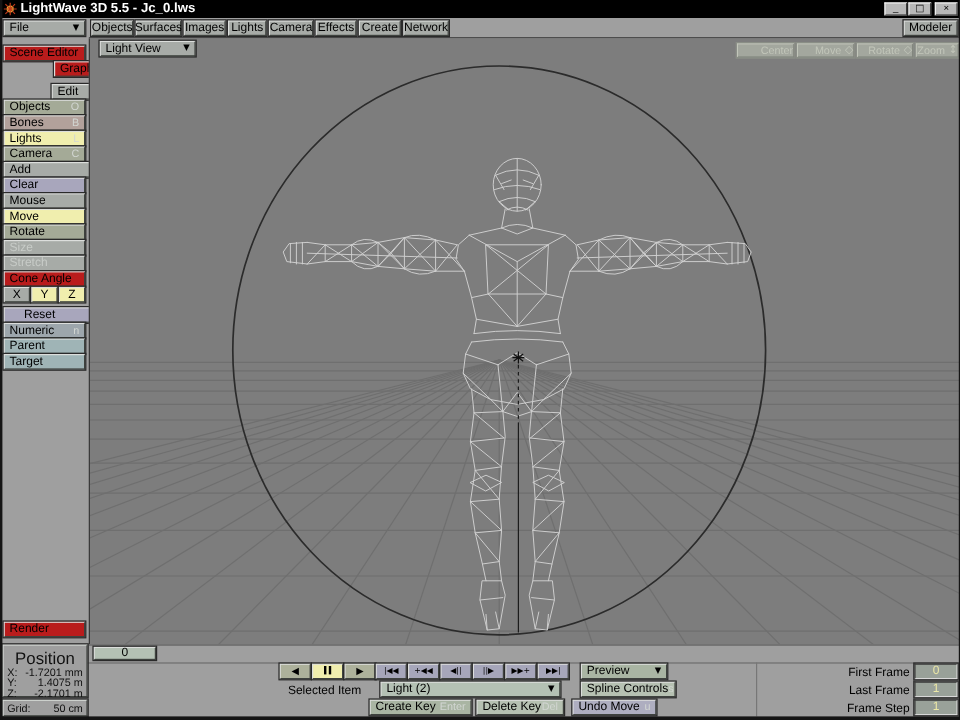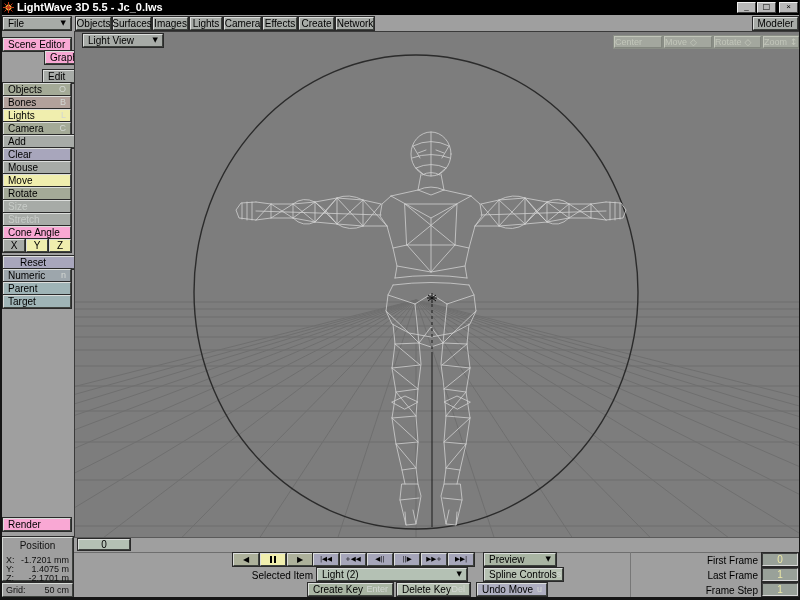--- a/index.html
+++ b/index.html
@@ -16,21 +16,21 @@
            text-align:center;color:#000;cursor:default;}
 
   
   .btn{position:absolute;height:13px;box-sizing:border-box;background:#a7aba7;
        border:1px solid;border-color:#dcdedc #3e423e #3e423e #dcdedc;outline:1px solid #2a2a2a;
        display:flex;align-items:center;padding:0 4px;font-size:10px;line-height:11px;color:#000;white-space:nowrap;}
   .btn .sc{margin-left:auto;color:#d2d6d2;font-size:9px;}
   .btn .dd{margin-left:auto;font-size:7px;font-family:"DejaVu Sans",sans-serif;}
   .center{justify-content:center;}
   .c-gray{background:#a7aba7;}
-  .c-blue{background:#f9a8d4;}
+  .c-blue{background:#b91c1c;}
   .c-olive{background:#a4aa97;}
   .c-pink{background:#b2a19b;}
   .c-yellow{background:#f0eeae;}
   .c-lav{background:#a8a6bc;}
   .c-teal{background:#9fb4b6;}
   .c-grayblue{background:#9da6ac;}
   .c-ltgreen{background:#b4c1b4;}
   .c-green{background:#a9b5a3;}
   .c-green2{background:#b6c1b2;}
   .c-lav2{background:#aeaec0;}
@@ -42,21 +42,21 @@
   .menubar{position:absolute;left:74px;top:15px;width:726px;height:17px;background:#9f9f9f;
            border-bottom:1px solid #3a3a3a;box-sizing:border-box;}
 
   
   .viewport{position:absolute;left:74px;top:32px;width:726px;height:505px;background:#7d7d7d;
             border-left:1px solid #3a3a3a;box-sizing:border-box;overflow:hidden;}
   .viewport svg{position:absolute;left:0;top:0;}
   #grid-lines line{stroke:#6f6f6f;stroke-width:1;}
   .nav-btn{position:absolute;height:12px;box-sizing:border-box;background:#a3a79e;
            border:1px solid;border-color:#c2c6ba #82867e #82867e #c2c6ba;outline:1px solid #8a8e86;
-           display:flex;align-items:center;justify-content:flex-start;gap:3px;font-size:9px;color:#c2c6ba;}
+           display:flex;align-items:center;justify-content:flex-end;gap:3px;font-size:9px;color:#c2c6ba;}
 
   
   .slider-row{position:absolute;left:74px;top:537px;width:726px;height:15px;background:#9f9f9f;
               border-top:1px solid #5a5a5a;box-sizing:border-box;}
 
   
   .field{position:absolute;height:13px;box-sizing:border-box;background:#99a199;
          border:1px solid;border-color:#3e3e3e #d8d8d8 #d8d8d8 #3e3e3e;outline:1px solid #2a2a2a;
          display:flex;align-items:center;justify-content:center;font-size:10px;color:#ece8a6;}
 
@@ -288,21 +288,21 @@
 <div class="slider-row">
   <div class="btn c-ltgreen center" style="left:4px;top:1px;width:52px;height:11px;">
       <span>0</span>
     </div>
 </div>
 
 <div class="hsep"></div>
 <div class="vsep"></div>
 
 <div class="pos-panel">
-  <div class="pos-row" style="top:2px;text-align:center;font-size:10px;">Position</div>
+  <div class="pos-row" style="top:2px;text-align:center;font-size:14px;">Position</div>
   <div class="pos-row" style="top:17px;"><span>X:</span><span class="pos-val">-1.7201 mm</span></div>
   <div class="pos-row" style="top:26px;"><span>Y:</span><span class="pos-val">1.4075 m</span></div>
   <div class="pos-row" style="top:35px;"><span>Z:</span><span class="pos-val">-2.1701 m</span></div>
 </div>
 <div class="grid-panel">
   <div class="pos-row" style="top:1px;"><span>Grid:</span><span class="pos-val">50 cm</span></div>
 </div>
 
 <div class="btn c-play center glyph" style="left:233px;top:553px;width:26px;">
     <span style="font-size:8px;">◀</span>
@@ -336,21 +336,21 @@
 <div class="btn c-green" style="left:484px;top:553px;width:72px;">
     <span>Preview</span>
     <span class="dd">▼</span>
   </div>
 
 <div class="label r" style="left:690px;top:555px;width:68px;">First Frame</div>
 <div class="field" style="left:762px;top:553px;width:36px;">
     <span>0</span>
   </div>
 
-<div class="label r" style="left:228px;top:570px;width:85px;">Selected Item</div>
+<div class="label r" style="left:228px;top:570px;width:85px;text-align:center;">Selected Item</div>
 <div class="btn c-ltgreen" style="left:317px;top:568px;width:150px;">
     <span>Light (2)</span>
     <span class="dd">▼</span>
   </div>
 <div class="btn c-green2" style="left:484px;top:568px;width:79px;">
     <span>Spline Controls</span>
     <span class="sc">s</span>
   </div>
 <div class="label r" style="left:690px;top:570px;width:68px;">Last Frame</div>
 <div class="field" style="left:762px;top:568px;width:36px;">

